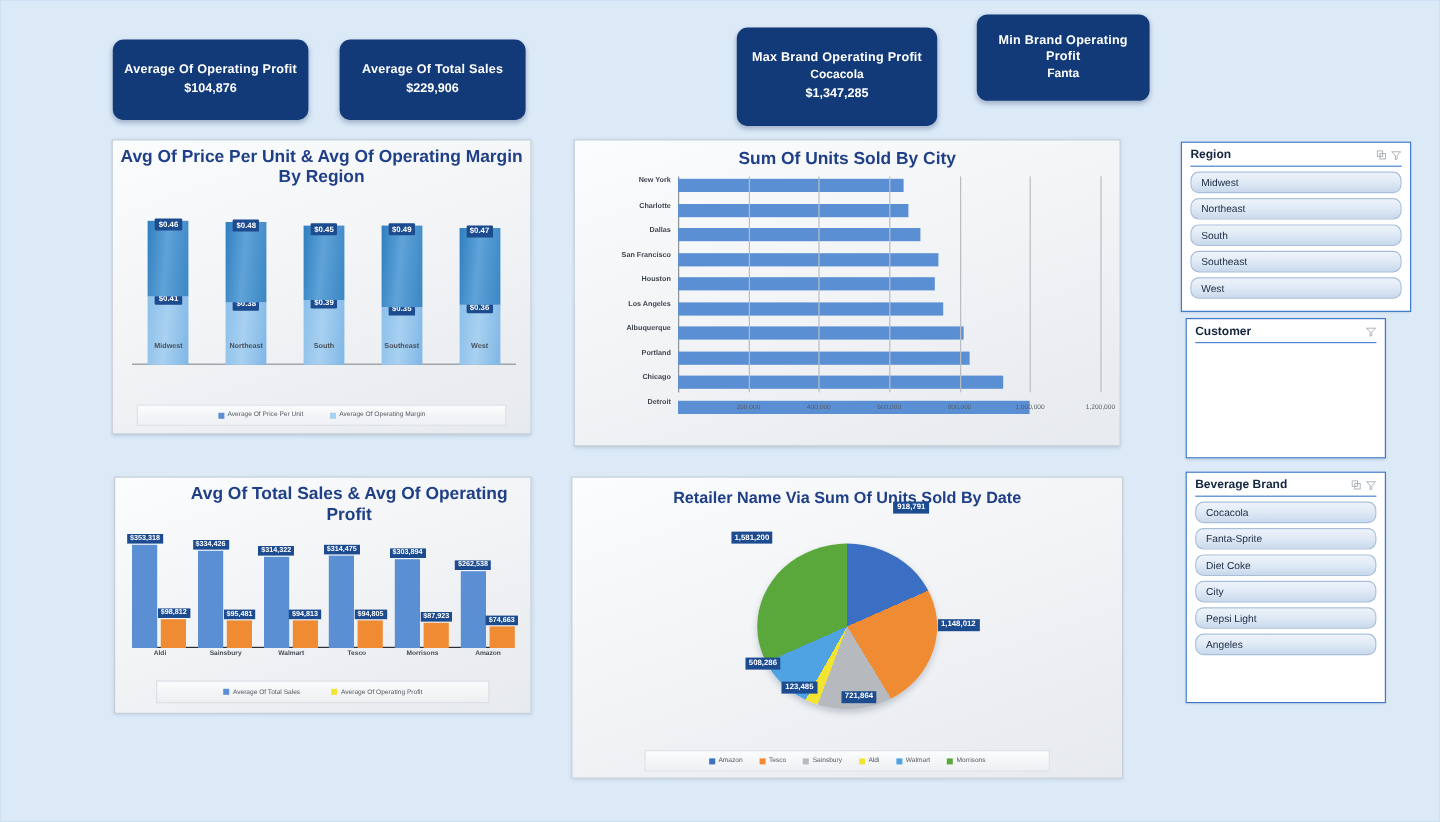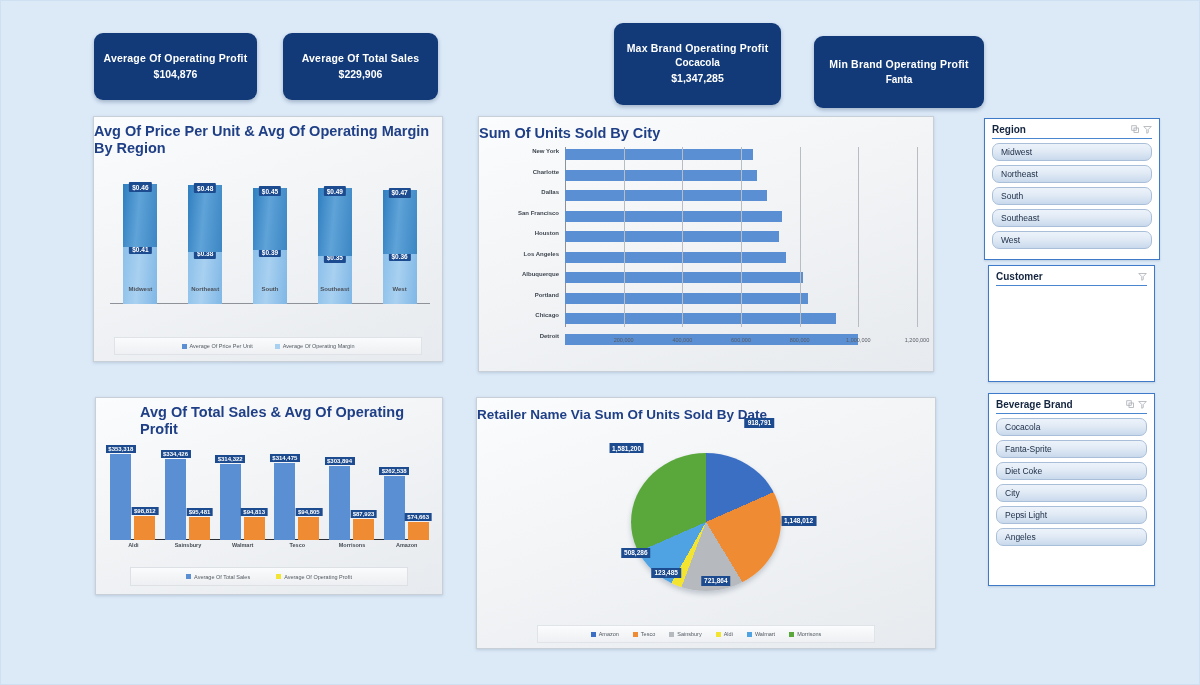--- a/index.html
+++ b/index.html
@@ -39,33 +39,33 @@
     filter: blur(.35px); margin-top: 1px;
   }
   .kpi .k-value {
     font-size: 10.5px; font-weight: bold; line-height: 1.35;
     filter: blur(.3px); margin-top: 2px;
   }
   #kpi-0 { left: 93px;  top: 32px; width: 163px; height: 67px; }
   #kpi-1 { left: 282px; top: 32px; width: 155px; height: 67px; }
   #kpi-2 { left: 466px; top: 31px; width: 130px; height: 65px; }
   #kpi-3 { left: 613px; top: 22px; width: 167px; height: 82px; }
-  #kpi-4 { left: 813px; top: 35px; width: 170px; height: 72px; }
+  #kpi-4 { left: 813px; top: 11px; width: 144px; height: 72px; }
 
   
   .panel {
     position: absolute;
     background: linear-gradient(160deg, #fbfcfd 0%, #f2f4f6 45%, #e7eaee 100%);
     border: 1px solid #c9cfd6;
     box-shadow: 0 1px 3px rgba(40,60,90,.18);
     box-sizing: border-box;
     overflow: hidden;
   }
   .chart-title {
-    text-align: left;
+    text-align: center;
     color: #1f3f87;
     font-weight: bold;
     filter: blur(.35px);
     line-height: 1.18;
     padding-top: 6px;
   }
   #panel-region  { left: 92px;  top: 115px; width: 350px; height: 246px; }
   #panel-city    { left: 477px; top: 115px; width: 456px; height: 256px; }
   #panel-sales   { left: 94px;  top: 396px; width: 348px; height: 198px; }
   #panel-pie     { left: 475px; top: 396px; width: 460px; height: 252px; }
@@ -200,21 +200,21 @@
     height: 16px; margin-bottom: 4px;
     background: linear-gradient(180deg,#eef3fa 0%, #dfe9f5 50%, #c9d9ec 100%);
     border: 1px solid #a9bfd9;
     border-radius: 7px;
     display: flex; align-items: center;
     padding-left: 8px;
     font-size: 8.5px; color: #1a2b44;
     filter: blur(.35px);
     white-space: nowrap; overflow: hidden;
   }
-  #slicer-region   { left: 983px; top: 117px; width: 176px; height: 142px; }
+  #slicer-region   { left: 983px; top: 117px; width: 192px; height: 142px; }
   #slicer-customer { left: 987px; top: 264px; width: 167px; height: 117px; }
   #slicer-brand    { left: 987px; top: 392px; width: 167px; height: 193px; }
 </style>
 </head>
 <body>
 
 <div id="page">
 
   <div class="kpi-row">
     <div class="kpi" id="kpi-0">

